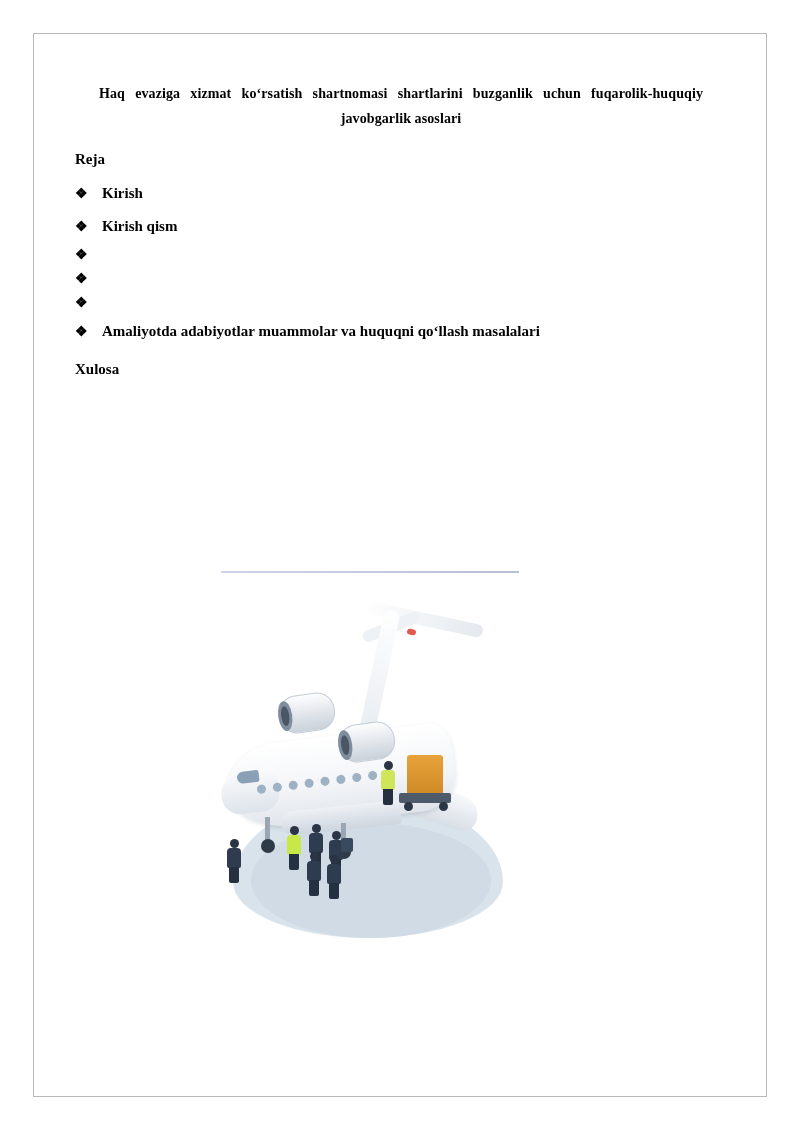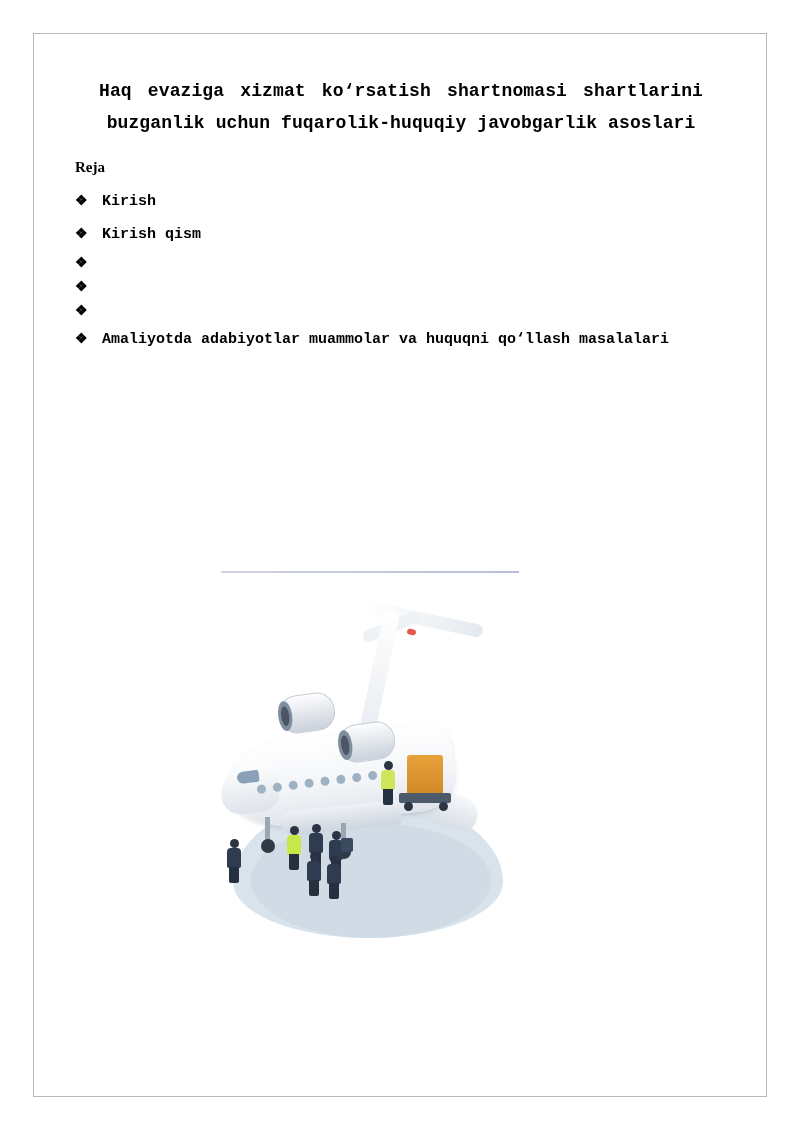--- a/index.html
+++ b/index.html
@@ -24,29 +24,28 @@
     box-sizing: border-box;
     background: #ffffff;
   }
   .content {
     position: absolute;
     left: 41px;
     top: 38px;
     width: 652px;
   }
   .doc-title {
-    font-size: 18px;
+    font-size: 14px;
     font-weight: bold;
     text-align: center;
     line-height: 1.75;
     text-align: justify;
     text-align-last: center;
-    margin: 4px 24px 0 24px;
+    margin: 10px 24px 0 24px;
     letter-spacing: 0.1px;
-    font-family: Liberation Mono, monospace;
   }
   .section-label {
     font-size: 15px;
     font-weight: bold;
     margin-top: 17px;
     line-height: 1.5;
   }
   .toc {
     margin: 6px 0 0 0;
     padding: 0;
@@ -62,21 +61,20 @@
   }
   .bullet {
     display: inline-block;
     width: 27px;
     flex: 0 0 27px;
     font-size: 14px;
     line-height: 1;
   }
   .toc-text {
     display: inline-block;
-    font-family: Liberation Mono, monospace;
   }
   .tail {
     margin-top: 8px;
   }
   .tail div {
     font-size: 15px;
     font-weight: bold;
     line-height: 1.75;
   }
 
@@ -375,20 +373,21 @@
       <li>
         <span class="bullet">❖</span>
       </li>
       <li>
         <span class="bullet">❖</span>
         <span class="toc-text">Amaliyotda adabiyotlar muammolar va huquqni qo‘llash masalalari</span>
       </li>
     </ul>
 
     <div class="tail">
+      <div>Xulosa</div>
     </div>
 
   </div>
 
   <div class="figure">
     <div class="fig-topline"></div>
     <div class="fig-canvas">
 
       <div class="ground"></div>
       <div class="ground2"></div>

